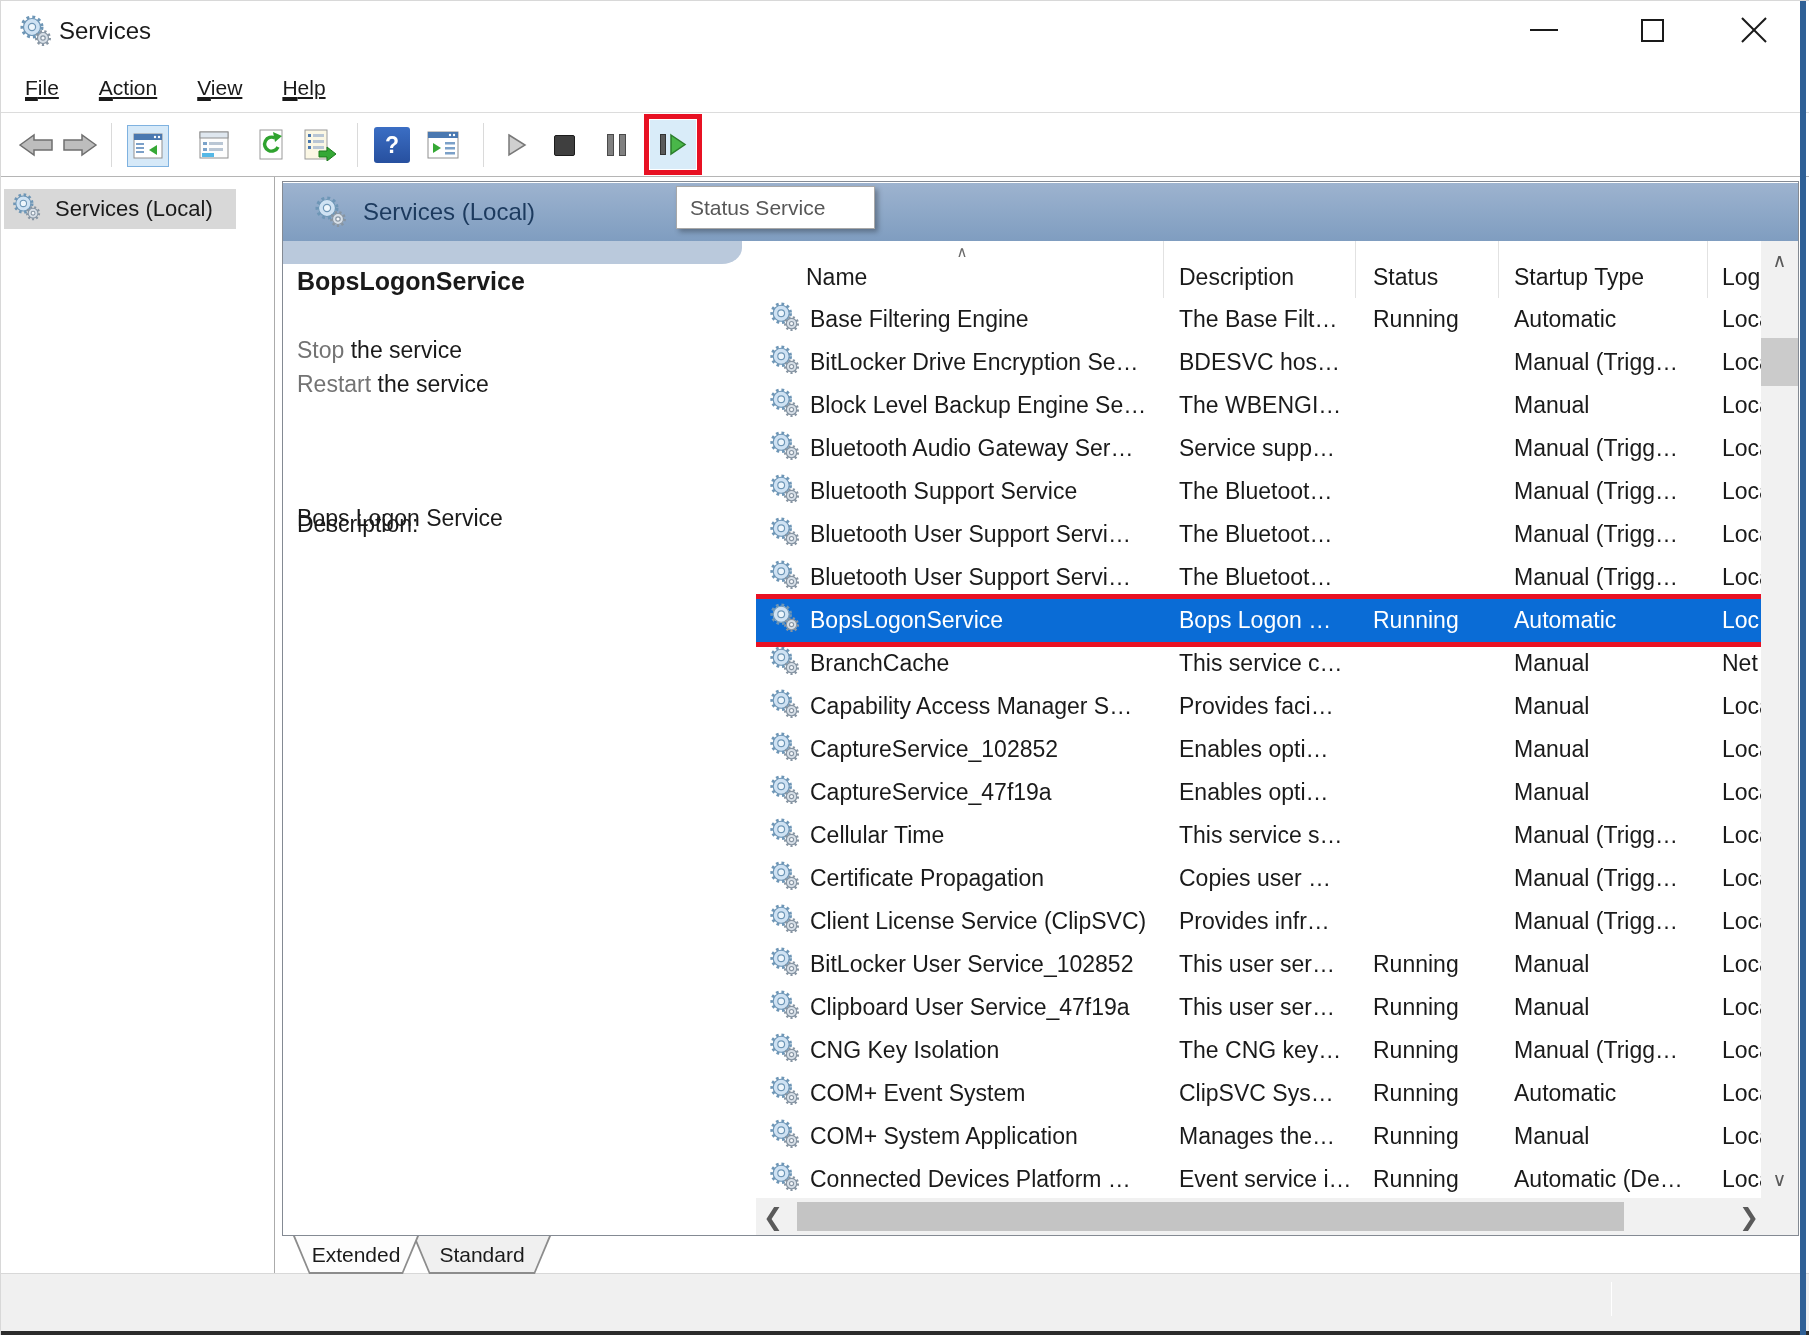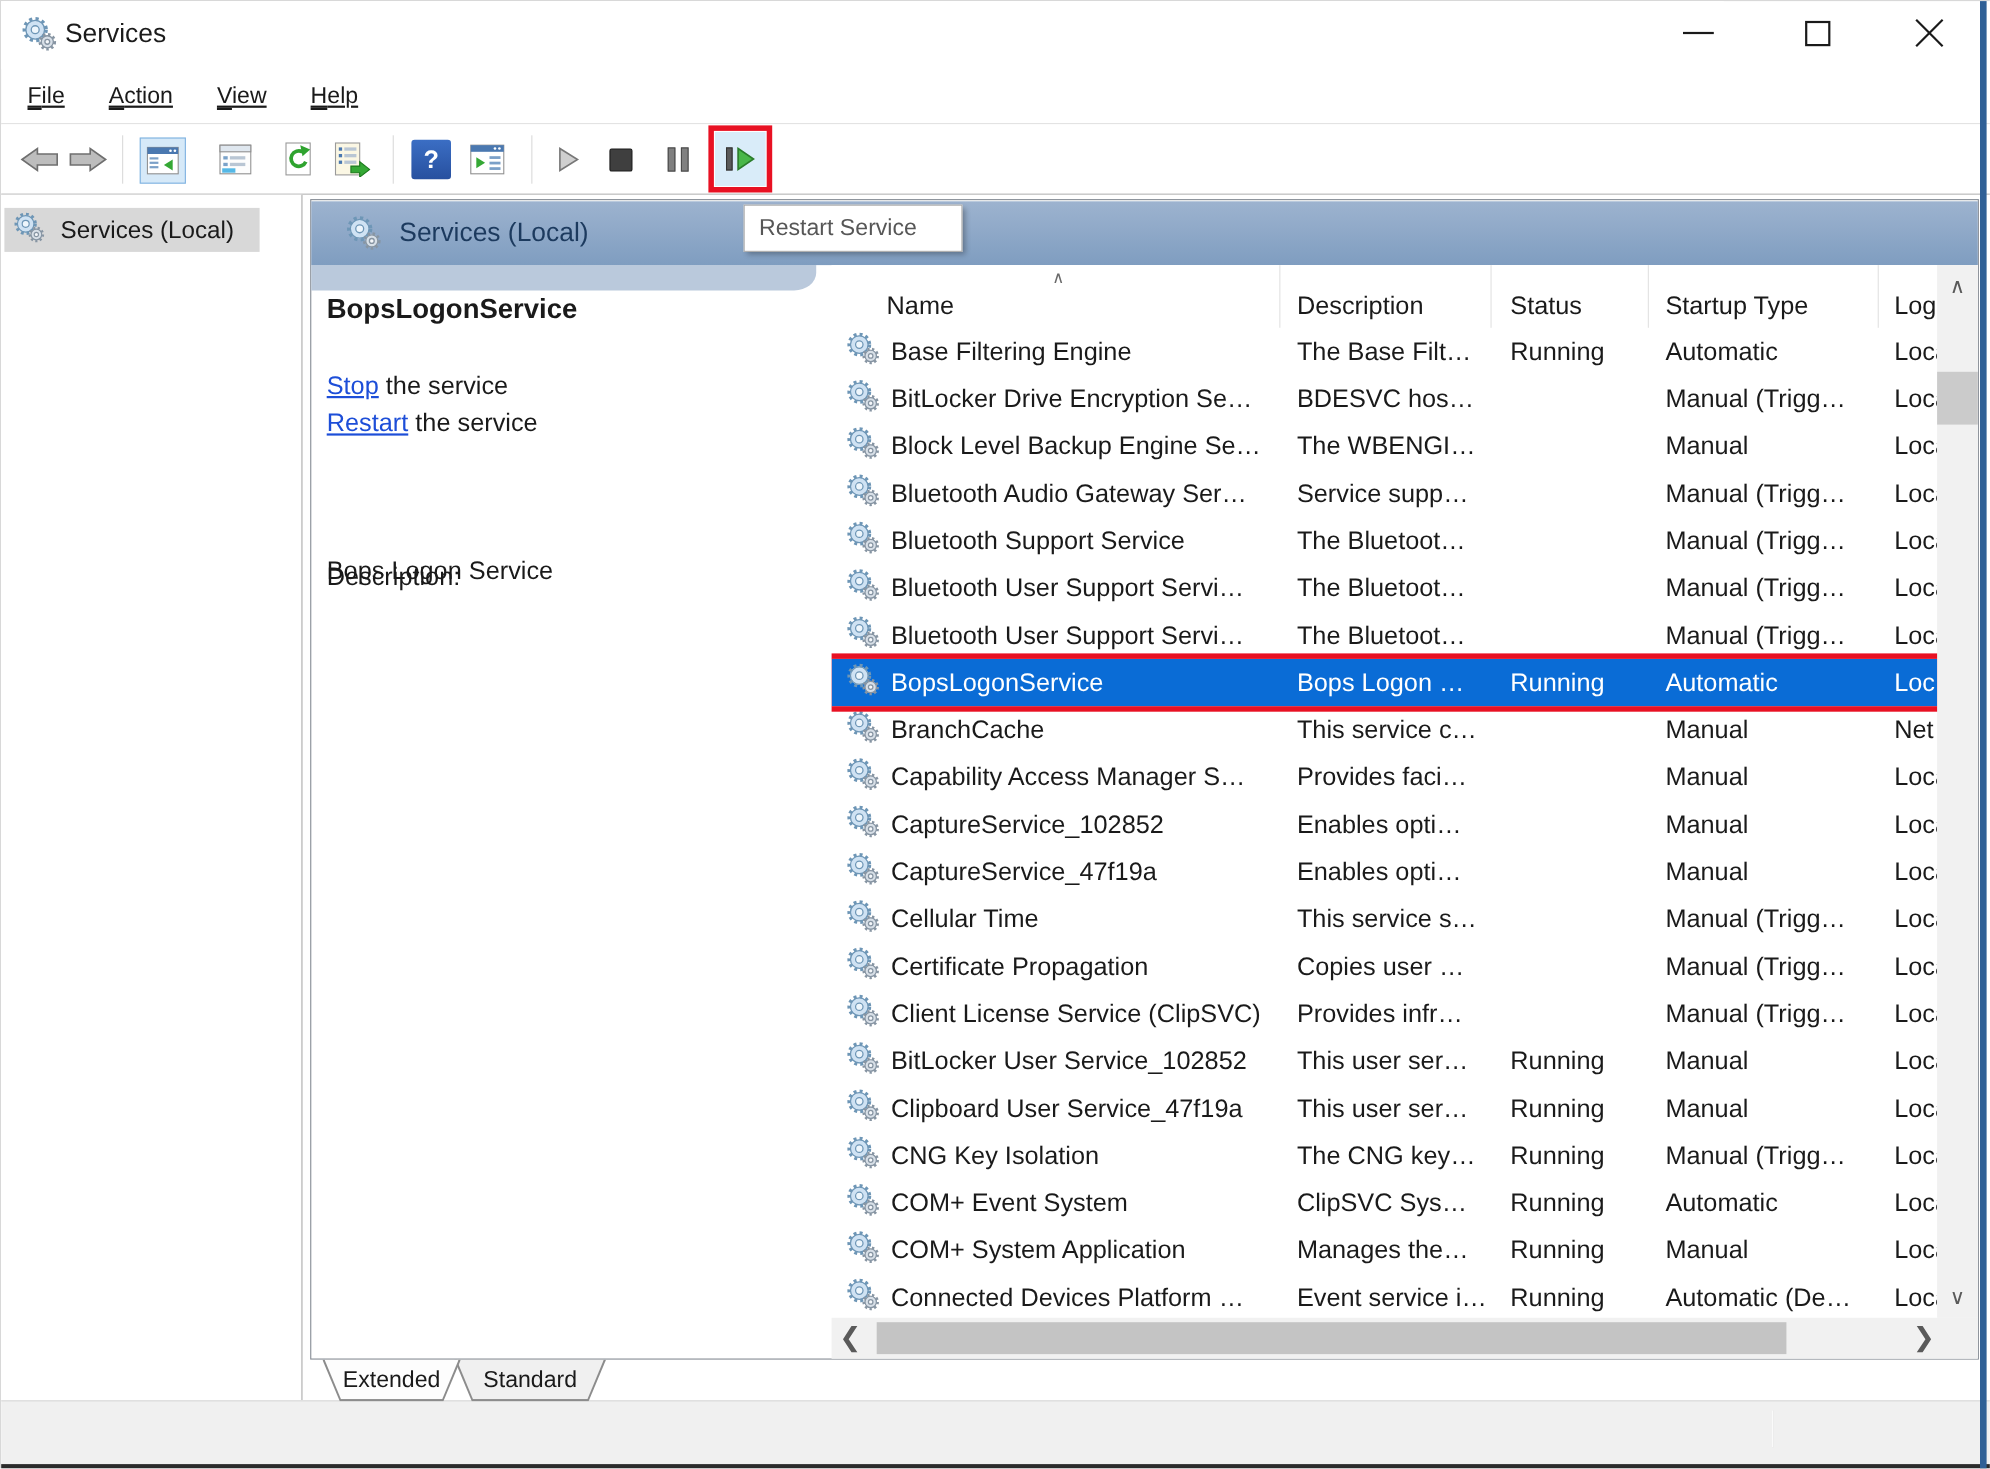--- a/index.html
+++ b/index.html
@@ -51,21 +51,21 @@
   .content-header { position:absolute; left:0; top:1px; width:100%; height:58px; background:linear-gradient(180deg,#9db3cf,#7f9dc0); }
   .content-header .gear { position:absolute; left:30px; top:12px; }
   .content-header .lbl { position:absolute; left:80px; top:15px; font-size:24px; color:#1c3a5e; }
   .header-strip { position:absolute; left:0; top:59px; width:459px; height:23px; background:#bac9dc; border-bottom-right-radius:20px 16px; }
 
   
   .ip-name { position:absolute; left:14px; top:85px; font-size:25px; font-weight:bold; }
   .ip-line { position:absolute; left:14px; font-size:23px; }
   .ip-stop { top:155px; } .ip-restart { top:189px; }
   .ip-desc-label { top:289px;margin-top:40px; } .ip-desc { top:323px; }
-  .link { color:#1d4ed8; text-decoration:underline; cursor:pointer; }
+  .link { color:#737373; cursor:pointer; }
 
   
   .list-wrap { position:absolute; left:473px; top:59px; width:1042px; height:994px; background:#fff; }
   .lv-header { position:absolute; left:0; top:0; width:1042px; height:57px; display:grid; grid-template-columns:408px 192px 143px 209px 1fr; background:#fff; }
   .lv-h-cell { display:flex; align-items:flex-end; padding-bottom:7px; font-size:23px; color:#1a1a1a; border-right:1px solid #e2e2e2; white-space:nowrap; overflow:hidden; }
   .lv-h-cell.hn { padding-left:50px; } .lv-h-cell.hd { padding-left:15px; } .lv-h-cell.hs { padding-left:17px; } .lv-h-cell.hu { padding-left:15px; } .lv-h-cell.hl { padding-left:14px; border-right:none; }
   .sort-arrow { position:absolute; left:196px; top:2px; width:20px; text-align:center; font-size:15px; color:#6a6a6a; }
   .lv-body { position:absolute; left:0; top:57px; width:1005px; height:896px; overflow:hidden; }
   .lv-row { display:grid; grid-template-columns:408px 192px 143px 209px 1fr; height:43px; align-items:center; position:relative; }
   .lv-row .c { font-size:23px; white-space:nowrap; overflow:hidden; }
@@ -223,21 +223,21 @@
     <div class="restart-annotation">
       <div class="restart-btn">
         <div class="restart-bar"></div>
         <svg width="18" height="23">
             <path d="M2 2 L16 11.5 L2 21 Z" fill="#49b749" stroke="#2b7d2b" stroke-width="1.5"></path>
           </svg>
       </div>
     </div>
   </div>
 
-  <div class="tooltip">Restart Service</div>
+  <div class="tooltip">Status Service</div>
 
   <div class="left-panel">
     <div class="tree-item">
       <span class="gear"><svg width="30" height="30" viewBox="0 0 34 34">
 <circle cx="14" cy="13" r="9" fill="#c3daee" stroke="#6e96b6" stroke-width="5" stroke-dasharray="2.6 2.7"></circle>
 <circle cx="14" cy="13" r="8.5" fill="#cfe2f3" stroke="#6e96b6" stroke-width="1.2"></circle>
 <circle cx="14" cy="13" r="3.6" fill="#eef6fc" stroke="#6e96b6" stroke-width="1.2"></circle>
 <circle cx="25" cy="24" r="6" fill="#c8d2dc" stroke="#8795a3" stroke-width="4" stroke-dasharray="2 2.1"></circle>
 <circle cx="25" cy="24" r="5.5" fill="#d7dfe7" stroke="#8795a3" stroke-width="1.2"></circle>
 <circle cx="25" cy="24" r="2.2" fill="#f4f7fa" stroke="#8795a3" stroke-width="1.2"></circle>

